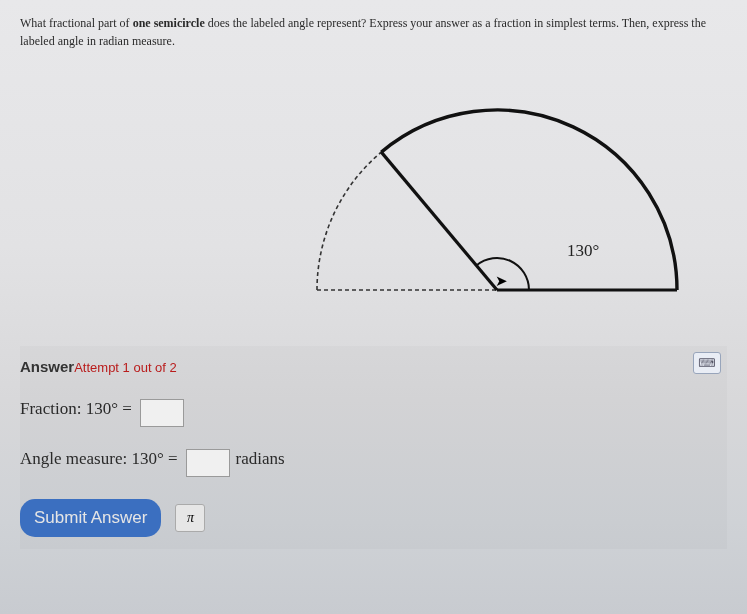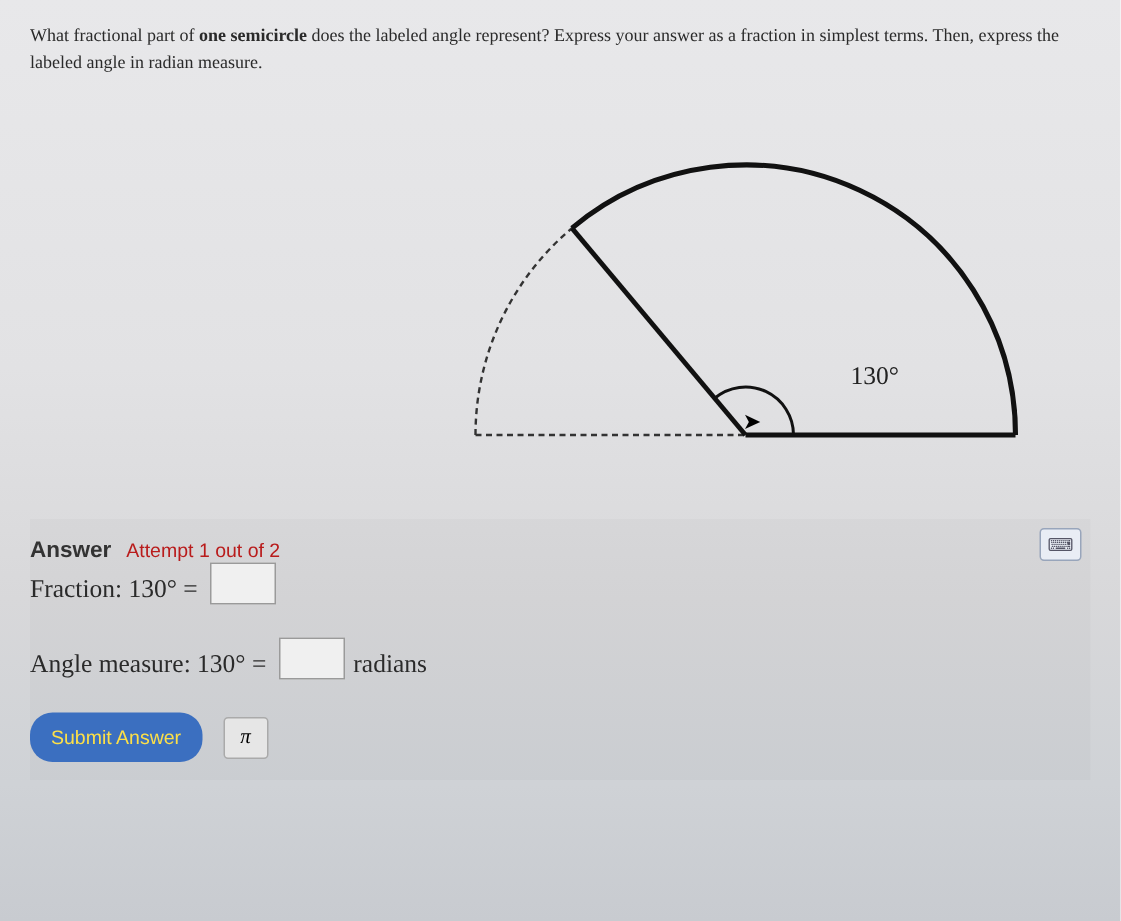--- a/index.html
+++ b/index.html
@@ -28,54 +28,54 @@
       height: 250px;
     }
     .answer-section {
       background: rgba(0,0,0,0.02);
       padding: 12px 0 12px 0;
       position: relative;
     }
     .answer-header {
       font-family: Arial, sans-serif;
       font-size: 15px;
+      margin-bottom: 24px;
       display: flex;
       align-items: baseline;
-      gap: 10px;
     }
     .answer-header .ans-label { font-weight: bold; color: #333; }
     .answer-header .attempt { color: #b91c1c; font-size: 13px; }
     .answer-row {
       font-size: 17px;
       font-family: Georgia, serif;
       display: flex;
-      align-items: flex-end;
+      align-items: flex-start;
       gap: 6px;
       margin-bottom: 22px;
     }
     .answer-row .label-text { margin-right: 2px; }
     .inp {
       width: 44px;
       height: 28px;
       background: #f0f0f0;
       border: 1px solid #9a9a9a;
       font-size: 15px;
       text-align: center;
       padding: 0;
     }
     .button-row {
       display: flex;
       align-items: center;
       gap: 14px;
     }
     .submit-btn {
       background: #3b6fc0;
-      color: #fde047;
+      color: #e5e5e5;
       font-family: Arial, sans-serif;
-      font-size: 13px;
+      font-size: 17px;
       padding: 9px 14px;
       border: none;
       border-radius: 15px;
       cursor: pointer;
     }
     .pi-btn {
       width: 30px;
       height: 28px;
       background: #e6e6e6;
       border: 1px solid #aaa;

